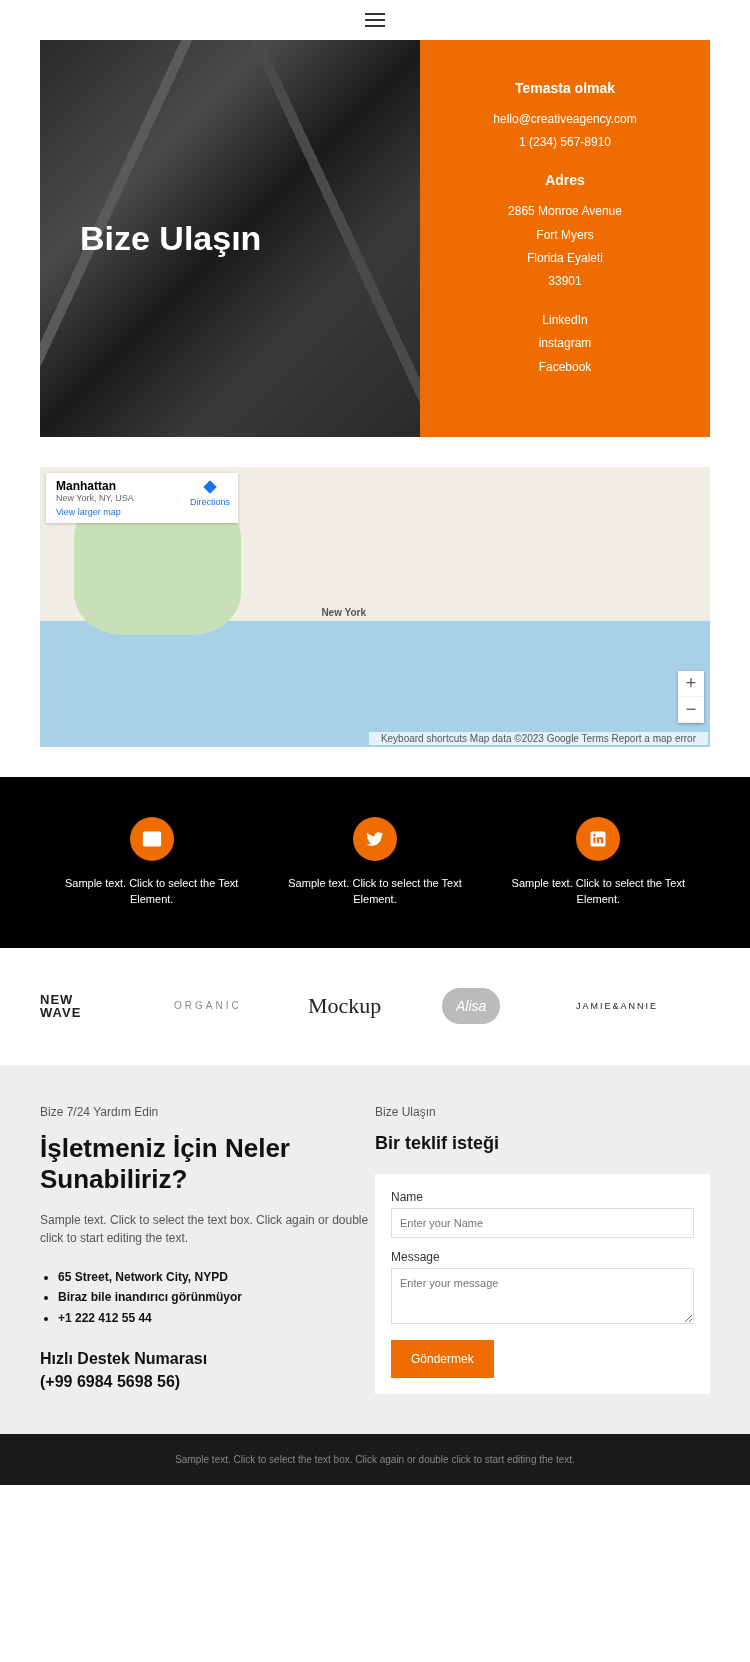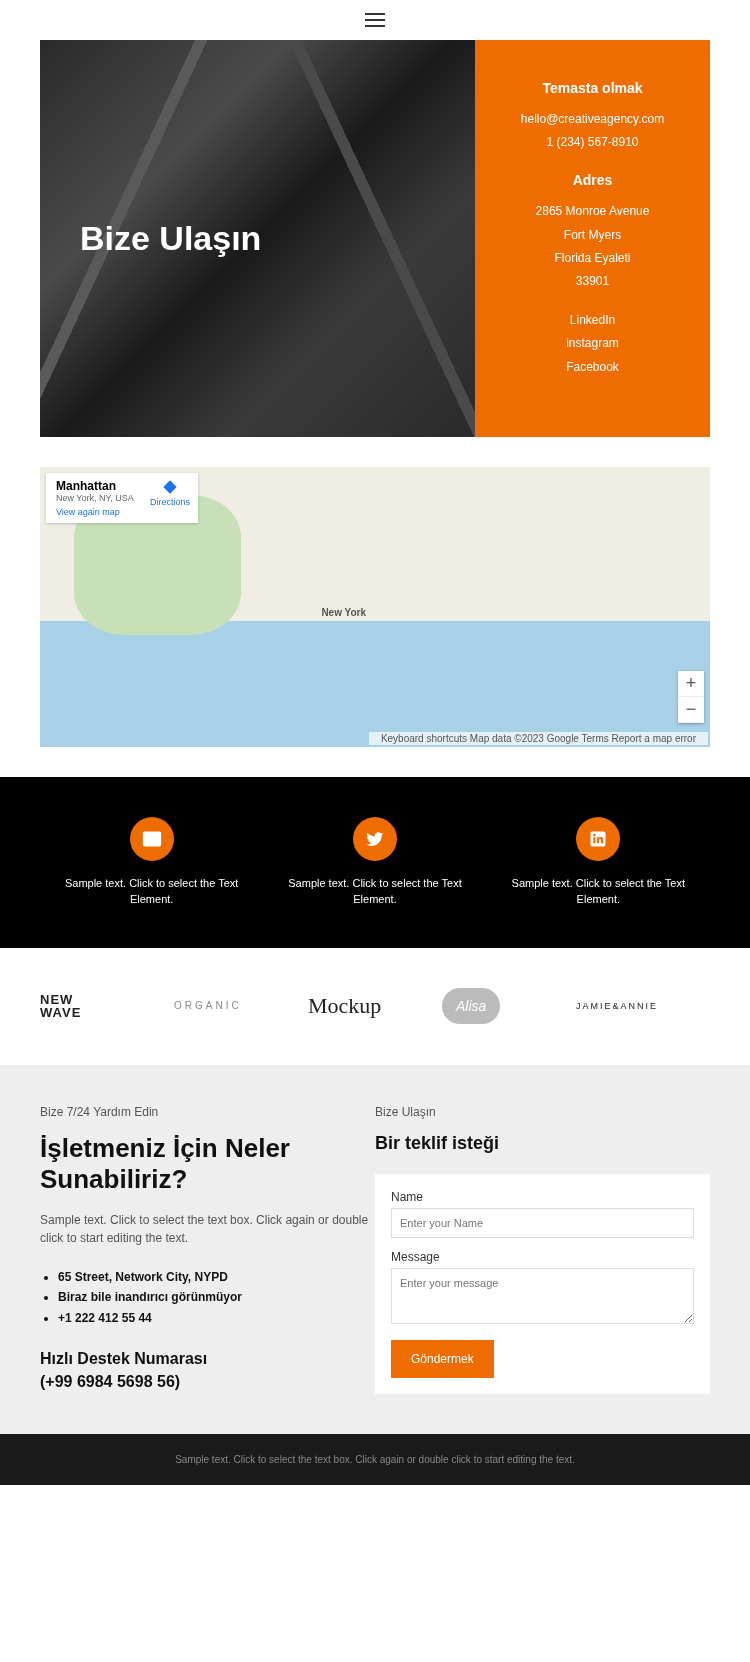--- a/index.html
+++ b/index.html
@@ -8,27 +8,27 @@
 .hamburger { width: 20px; height: 14px; display: flex; flex-direction: column; justify-content: space-between; cursor: pointer; }
 .hamburger span { height: 2px; background: #333; width: 100%; }
 .hero-section { padding: 0 40px 30px; }
 .hero-wrap { display: flex; }
 .hero-image { flex: 1; background: linear-gradient(135deg, #2a2a2a 0%, #4a4a4a 30%, #1a1a1a 50%, #3a3a3a 70%, #2a2a2a 100%); position: relative; min-height: 320px; display: flex; align-items: center; }
 .hero-image::before { content: ''; position: absolute; inset: 0; background: 
   linear-gradient(115deg, transparent 0%, transparent 25%, #5a5a5a 25%, #5a5a5a 27%, transparent 27%),
   linear-gradient(65deg, transparent 0%, transparent 70%, #4a4a4a 70%, #4a4a4a 72%, transparent 72%);
 }
 .hero-title { color: #fff; font-size: 34px; font-weight: 800; padding-left: 40px; position: relative; z-index: 1; }
-.contact-card { width: 235px; background: #ef6c00; color: #fff; text-align: center; padding: 40px 20px; }
+.contact-card { width: 290px; background: #ef6c00; color: #fff; text-align: center; padding: 40px 20px; }
 .contact-card h4 { font-size: 14px; font-weight: 700; margin-bottom: 14px; }
 .contact-card p { font-size: 12px; line-height: 1.6; margin-bottom: 4px; }
 .contact-card .block { margin-bottom: 20px; }
 .map-section { padding: 0 40px 30px; }
 .map-container { height: 280px; position: relative; background: #e8eae0; overflow: hidden; }
-.map-overlay { position: absolute; top: 6px; left: 6px; background: #fff; padding: 6px 10px; font-size: 11px; box-shadow: 0 1px 3px rgba(0,0,0,0.2); width: 152px; }
+.map-overlay { position: absolute; top: 6px; left: 6px; background: #fff; padding: 6px 10px; font-size: 11px; box-shadow: 0 1px 3px rgba(0,0,0,0.2); width: 192px; }
 .map-overlay .title { font-weight: 700; font-size: 12px; }
 .map-overlay .sub { color: #666; font-size: 9px; }
 .map-overlay .link { color: #1a73e8; font-size: 9px; margin-top: 4px; cursor: pointer; }
 .map-overlay .dir { position: absolute; right: 8px; top: 6px; text-align: center; color: #1a73e8; font-size: 9px; }
 .map-overlay .dir svg { display: block; margin: 0 auto 2px; }
 .map-bg { position: absolute; inset: 0; }
 .map-water { position: absolute; left: 0; right: 0; bottom: 0; height: 45%; background: #a8d1e8; }
 .map-land { position: absolute; left: 0; right: 0; top: 0; height: 60%; background: #f0ede4; }
 .map-land2 { position: absolute; left: 5%; top: 10%; width: 25%; height: 50%; background: #c8e0b8; border-radius: 30%; }
 .map-label { position: absolute; font-size: 10px; color: #555; }
@@ -105,21 +105,21 @@
   <div class="map-container">
     <div class="map-bg">
       <div class="map-land"></div>
       <div class="map-water"></div>
       <div class="map-land2"></div>
       <div class="map-label" style="left:42%;top:50%;font-weight:bold;">New York</div>
     </div>
     <div class="map-overlay">
       <div class="title">Manhattan</div>
       <div class="sub">New York, NY, USA</div>
-      <div class="link">View again map</div>
+      <div class="link">View larger map</div>
       <div class="dir">
         <svg width="16" height="16" viewBox="0 0 24 24">
             <path fill="#1a73e8" d="M12 2l10 10-10 10L2 12z"></path>
           </svg>
         <span>Directions</span>
       </div>
     </div>
     <div class="map-controls">
       <div>+</div>
       <div>−</div>

